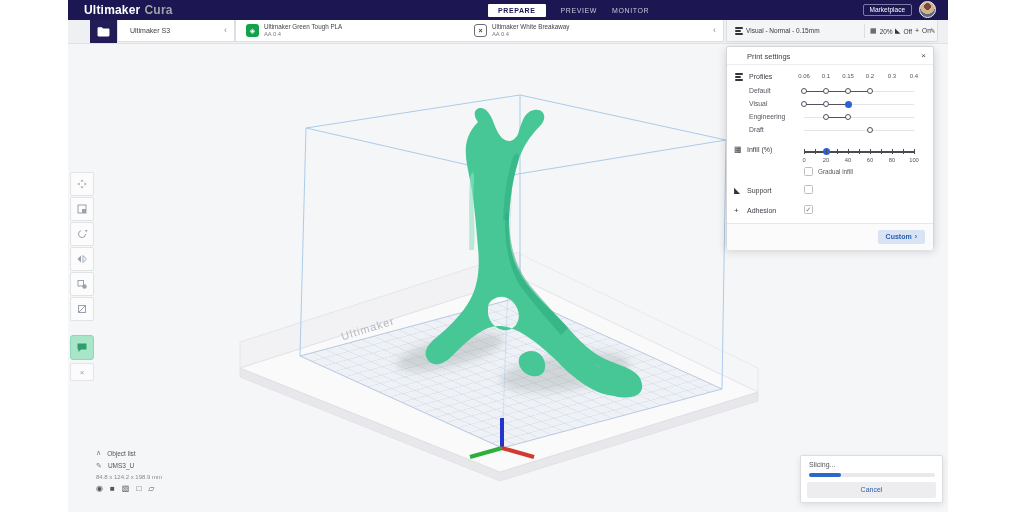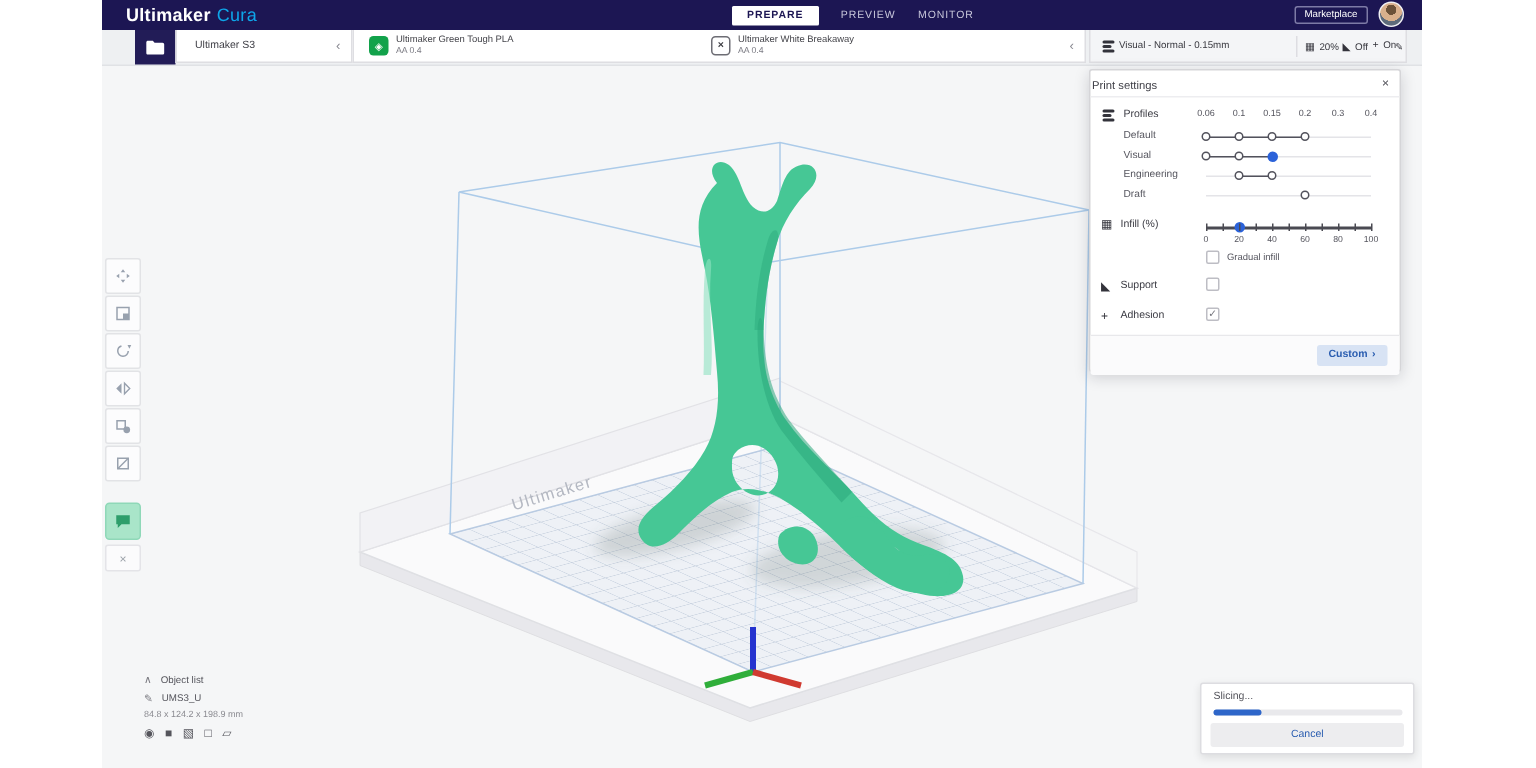--- a/index.html
+++ b/index.html
@@ -3,21 +3,21 @@
 <meta charset="utf-8">
 <style>
   html,body{margin:0;padding:0;background:#ffffff;}
   body{width:1024px;height:512px;position:relative;font-family:"Liberation Sans",sans-serif;-webkit-font-smoothing:antialiased;overflow:hidden;}
   .app{position:absolute;left:68px;top:0;width:880px;height:512px;background:#f5f6f7;}
 
   
   .topbar{position:absolute;left:0;top:0;width:880px;height:20px;background:#1c1653;z-index:30;}
   .logo{position:absolute;left:16px;top:3px;font-size:12px;color:#fff;letter-spacing:.2px;}
   .logo b{font-weight:bold;color:#ffffff;}
-  .logo span.lt{font-weight:normal;color:#0ea5e9;margin-left:4px;}
+  .logo span.lt{font-weight:bold;color:#a3a3a3;margin-left:4px;}
   .tabs{position:absolute;left:420px;top:0;height:20px;display:flex;align-items:center;gap:15px;}
   .tab{font-size:7px;color:#c7c6da;letter-spacing:.6px;cursor:default;}
   .tab.active{background:#ffffff;color:#1c1653;font-weight:bold;padding:3px 10px;border-radius:1px;}
   .mkt-btn{position:absolute;right:36px;top:4px;height:10px;line-height:10px;border:1px solid #7d7aa6;border-radius:2px;padding:0 6px;font-size:6.5px;color:#ffffff;}
   .avatar{position:absolute;right:12px;top:1px;width:17px;height:17px;border-radius:50%;border:1.5px solid #f0f0f3;box-sizing:border-box;
     background:radial-gradient(circle at 50% 30%,#6b5138 0 26%,#d9b08c 27% 58%,#5d6a7a 59% 100%);}
 
   
   .toolstrip{position:absolute;left:0;top:20px;width:880px;height:23px;background:#eef0f2;border-bottom:1px solid #e0e2e5;z-index:20;}
   .card{position:absolute;top:0;height:22px;background:#fff;border:1px solid #dedee2;border-top:none;box-sizing:border-box;}
@@ -46,21 +46,21 @@
   
   .toolcol{position:absolute;left:2px;top:172px;z-index:10;}
   .tbtn{width:24px;height:24px;margin-bottom:1px;background:#fcfcfd;border:1px solid #e2e3e6;border-radius:2px;box-sizing:border-box;display:flex;align-items:center;justify-content:center;}
   .tbtn svg{width:12px;height:12px;}
   .chatbtn{width:24px;height:25px;margin-top:14px;background:#a9e5c9;border:1px solid #8fd8b8;border-radius:3px;box-sizing:border-box;display:flex;align-items:center;justify-content:center;}
   .closebtn{width:24px;height:18px;margin-top:3px;background:#fbfbfc;border:1px solid #e4e4e8;border-radius:2px;box-sizing:border-box;display:flex;align-items:center;justify-content:center;font-size:8px;color:#9aa0a8;}
 
   
   .panel{position:absolute;left:658px;top:46px;width:208px;height:202px;background:#ffffff;border:1px solid #d5d5d8;border-radius:2px;box-shadow:0 3px 10px rgba(20,20,40,.18);z-index:40;box-sizing:border-box;}
   .panel-h{position:absolute;left:0;top:0;width:100%;height:17px;border-bottom:1px solid #ededf0;}
-  .panel-title{position:absolute;left:1px;top:5px;font-size:7.5px;color:#3e3e46;}
+  .panel-title{position:absolute;left:20px;top:5px;font-size:7.5px;color:#3e3e46;}
   .panel-x{position:absolute;right:7px;top:4px;font-size:8px;color:#4a4a52;}
   .prof-head{position:absolute;left:0;top:24px;width:100%;height:10px;}
   .prof-ic{position:absolute;left:8px;top:2px;}
   .prof-label{position:absolute;left:22px;top:2px;font-size:7px;color:#3c3c44;}
   .phl{position:absolute;top:2px;transform:translateX(-50%);font-size:6px;color:#55555e;}
   .phl0{left:77px}.phl1{left:99px}.phl2{left:121px}.phl3{left:143px}.phl4{left:165px}.phl5{left:187px}
   .ps-row{position:absolute;left:0;width:100%;height:13px;}
   .ps-row.r0{top:37px}.ps-row.r1{top:50px}.ps-row.r2{top:63px}.ps-row.r3{top:76px}
   .row-label{position:absolute;left:22px;top:3px;font-size:6.8px;color:#55555e;}
   .track-light{position:absolute;left:77px;width:110px;top:7px;height:1px;background:#e4e4e8;}

